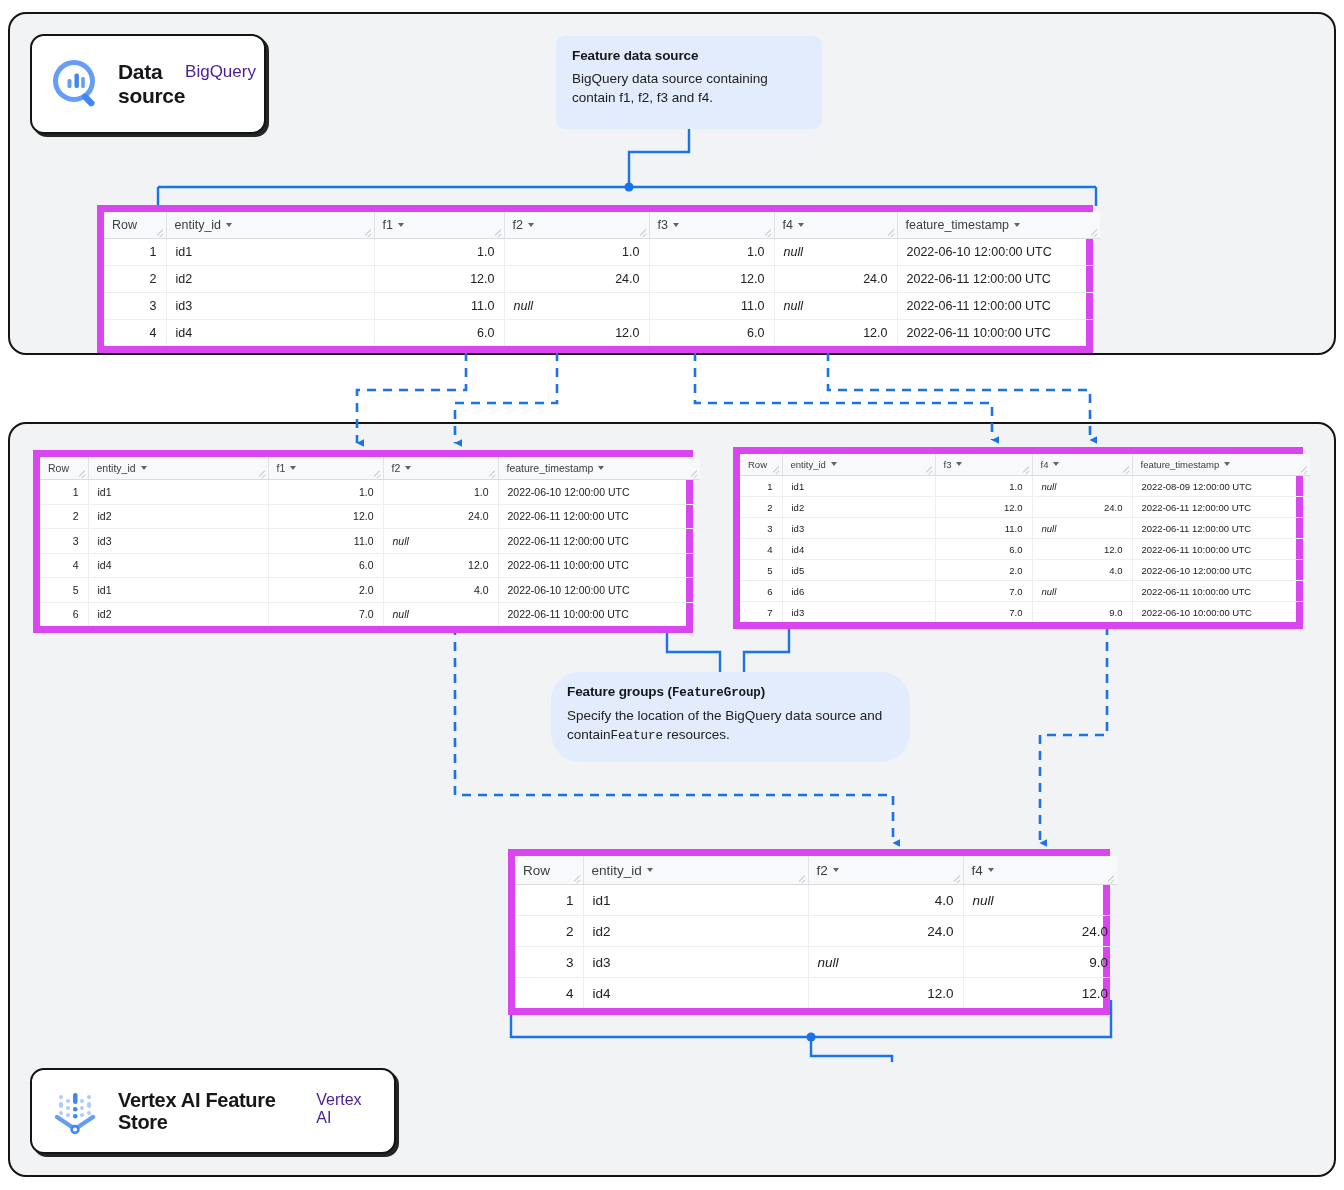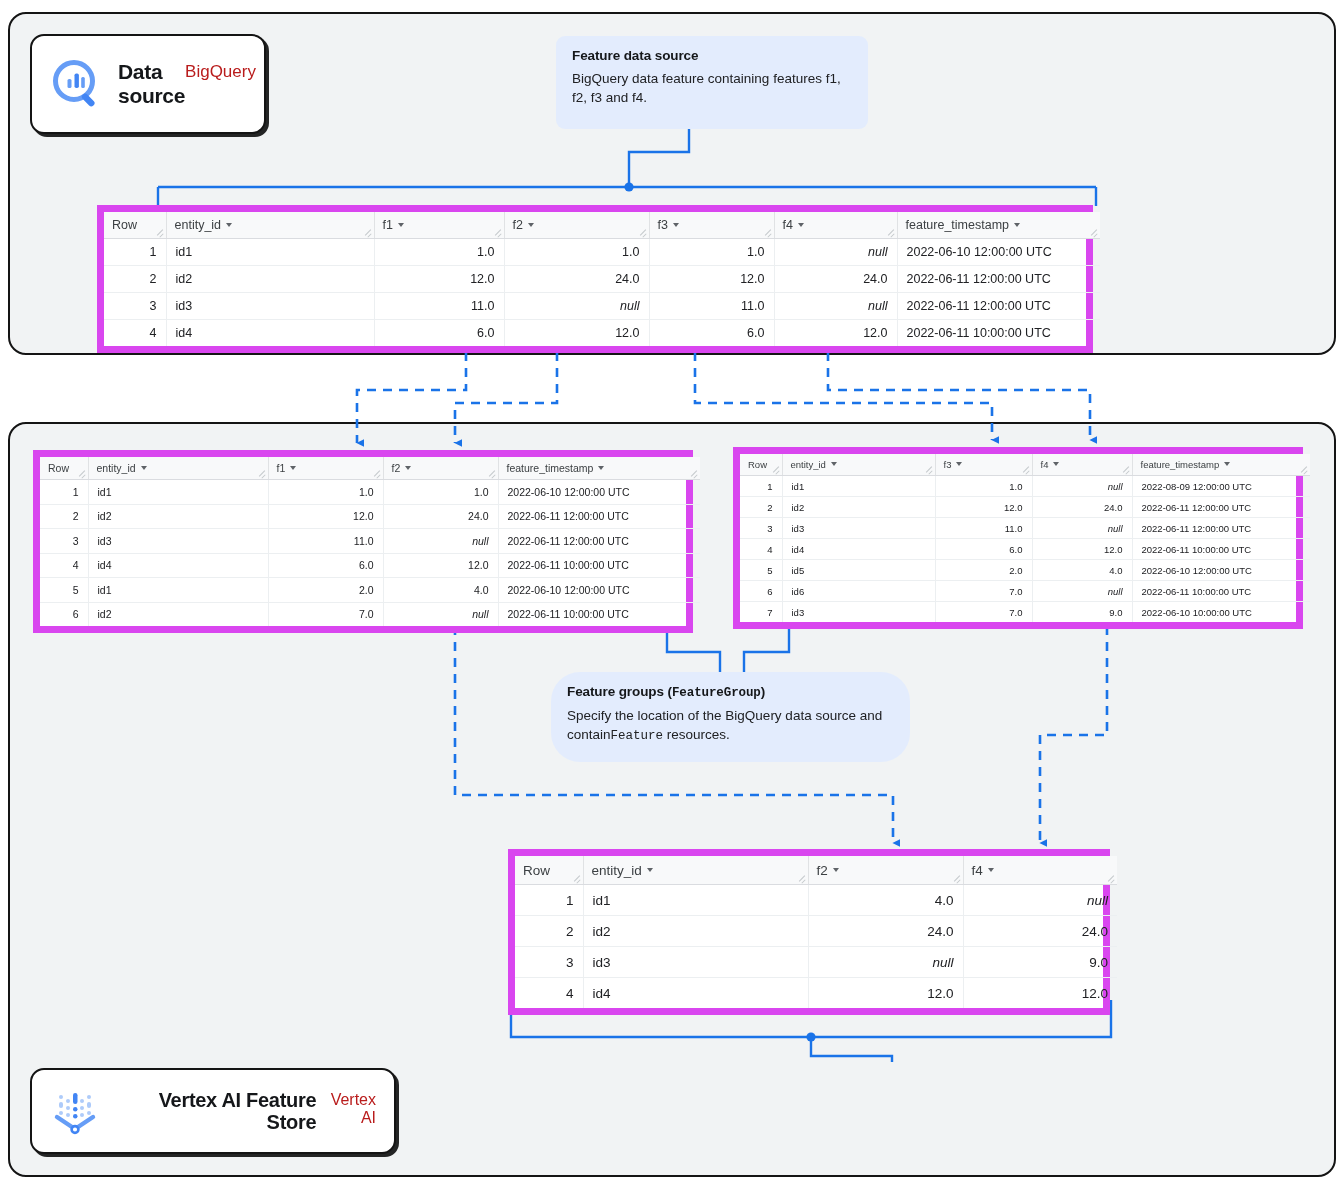--- a/index.html
+++ b/index.html
@@ -28,41 +28,41 @@
     position:absolute;
     background:#ffffff;
     border:2.5px solid #141414;
     border-radius:14px;
     box-sizing:border-box;
     display:flex;align-items:center;
     padding:0 18px;
     box-shadow:3px 3px 0 rgba(0,0,0,0.85);
   }
   #badge-bq{left:30px;top:34px;width:236px;height:100px;}
-  #badge-vx{left:30px;top:1068px;width:366px;height:86px;text-align:right;}
+  #badge-vx{left:30px;top:1068px;width:366px;height:86px;}
   .badge-icon{flex:0 0 auto;width:54px;height:54px;margin-right:14px;}
   .badge-text{display:flex;flex-direction:row;line-height:1.12;}
   .badge-title{font-size:21px;font-weight:bold;letter-spacing:-0.3px;color:#15171a;}
-  .badge-sub{font-size:17px;color:#b91c1c;margin-top:2px;}
+  .badge-sub{font-size:17px;color:#4c1d95;margin-top:2px;}
   #badge-vx .badge-title{font-size:20px;}
   #badge-vx .badge-sub{font-size:16px;}
 
   
   .callout{
     position:absolute;
     background:#e3ecfd;
     border-radius:9px;
     box-sizing:border-box;
     padding:12px 16px 14px 16px;
   }
   .callout-title{font-size:13.5px;font-weight:bold;color:#15171a;margin-bottom:6px;letter-spacing:-0.1px;}
   .callout-title .mono{font-family:"Liberation Mono",monospace;font-size:12.5px;font-weight:bold;}
   .callout-body{font-size:13.5px;color:#202124;line-height:1.42;}
   .callout-body .mono{font-family:"Liberation Mono",monospace;font-size:12.5px;margin-top:12px;}
-  #callout-fds{left:556px;top:36px;width:312px;height:93px;}
+  #callout-fds{left:556px;top:36px;width:266px;height:93px;}
   #callout-fg{left:551px;top:672px;width:359px;height:90px;border-radius:29px;}
   #callout-fv{left:708px;top:1062px;width:364px;height:92px;}
 
   
   .tbl{position:absolute;background:#ffffff;border:7px solid #d946ef;box-sizing:border-box;}
   .tbl table{border-collapse:collapse;width:100%;table-layout:fixed;}
   .tbl th{
     background:#f8f9fa;
     border-right:1px solid #e0e2e4;
     border-bottom:1px solid #dadce0;
@@ -81,21 +81,21 @@
     color:#202124;
     padding:0 9px;
     white-space:nowrap;
     overflow:hidden;
     vertical-align:middle;
   }
   .tbl tr td:last-child,.tbl tr th:last-child{border-right:none;}
   .tbl tbody tr:last-child td{border-bottom:none;}
   .c-row{text-align:right;color:#3c4043;}
   .c-num{text-align:right;}
-  .c-null{text-align:right;font-style:italic;color:#80868b;margin-top:16px;}
+  .c-null{text-align:left;font-style:italic;color:#80868b;margin-top:16px;}
   .th-row{text-align:left;}
   .caret{display:inline-block;margin-left:5px;border-left:3.5px solid transparent;border-right:3.5px solid transparent;border-top:4.5px solid #5f6368;vertical-align:middle;position:relative;top:-1px;}
   .grip{position:absolute;right:2px;bottom:2px;width:9px;height:9px;opacity:.55;}
   .grip i{position:absolute;display:block;background:#9aa0a6;height:1px;transform:rotate(-45deg);}
   .grip i:nth-child(1){width:8px;right:0;bottom:3px;}
   .grip i:nth-child(2){width:5px;right:0;bottom:0px;}
 
   
   #tbl-source{left:97px;top:205px;width:996px;}
   #tbl-source th{height:26px;font-size:12.5px;}
@@ -217,21 +217,21 @@
       </svg>
     </span>
     <span class="badge-text">
       <span class="badge-title">Vertex AI Feature Store</span>
       <span class="badge-sub">Vertex AI</span>
     </span>
   </div>
 
   <div class="callout" id="callout-fds">
     <div class="callout-title">Feature data source</div>
-    <div class="callout-body">BigQuery data feature containing features f1, f2, f3 and f4.</div>
+    <div class="callout-body">BigQuery data source containing contain f1, f2, f3 and f4.</div>
   </div>
 
   <div class="callout" id="callout-fg">
     <div class="callout-title"><span>Feature groups (</span><span class="mono">FeatureGroup</span><span>)</span></div>
     <div class="callout-body"><span>Specify the location of the BigQuery data source and contain</span><span class="mono">Feature</span><span> resources.</span></div>
   </div>
 
 
   <div class="tbl" id="tbl-source">
       <table>

